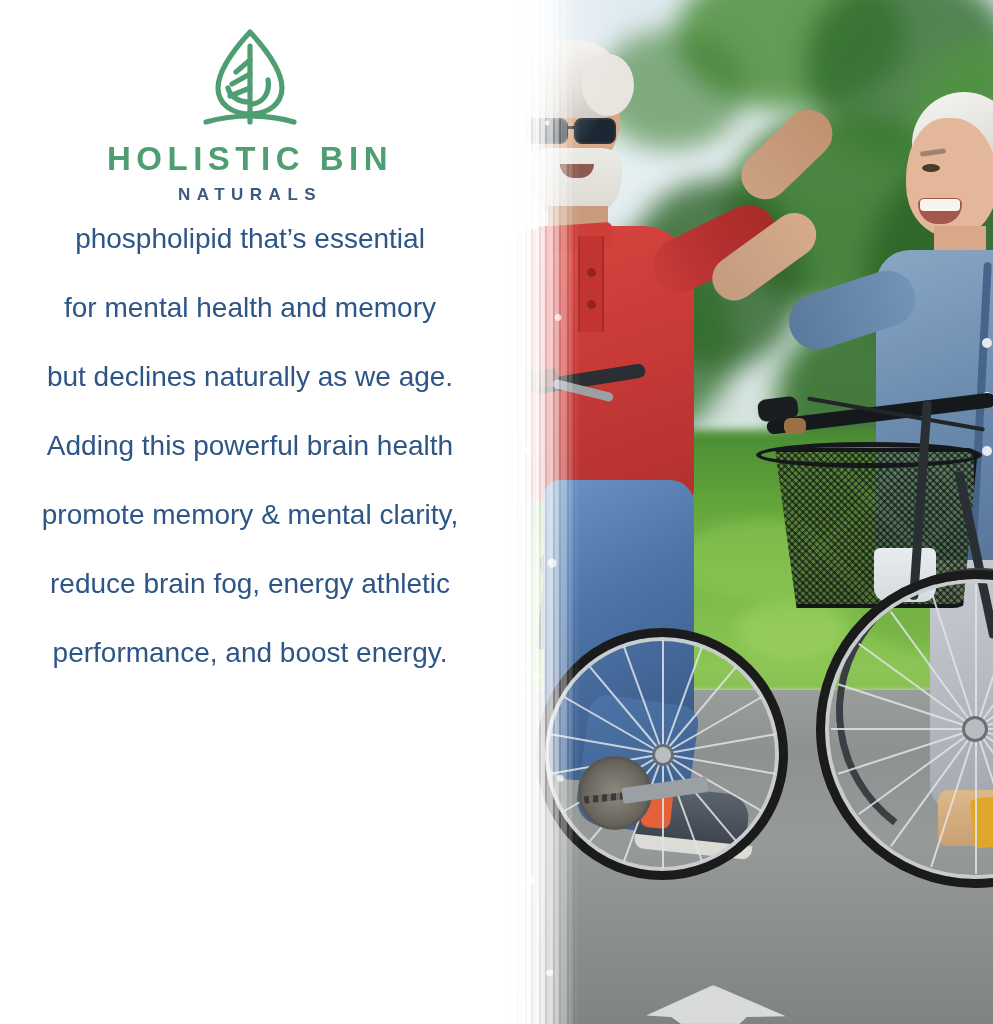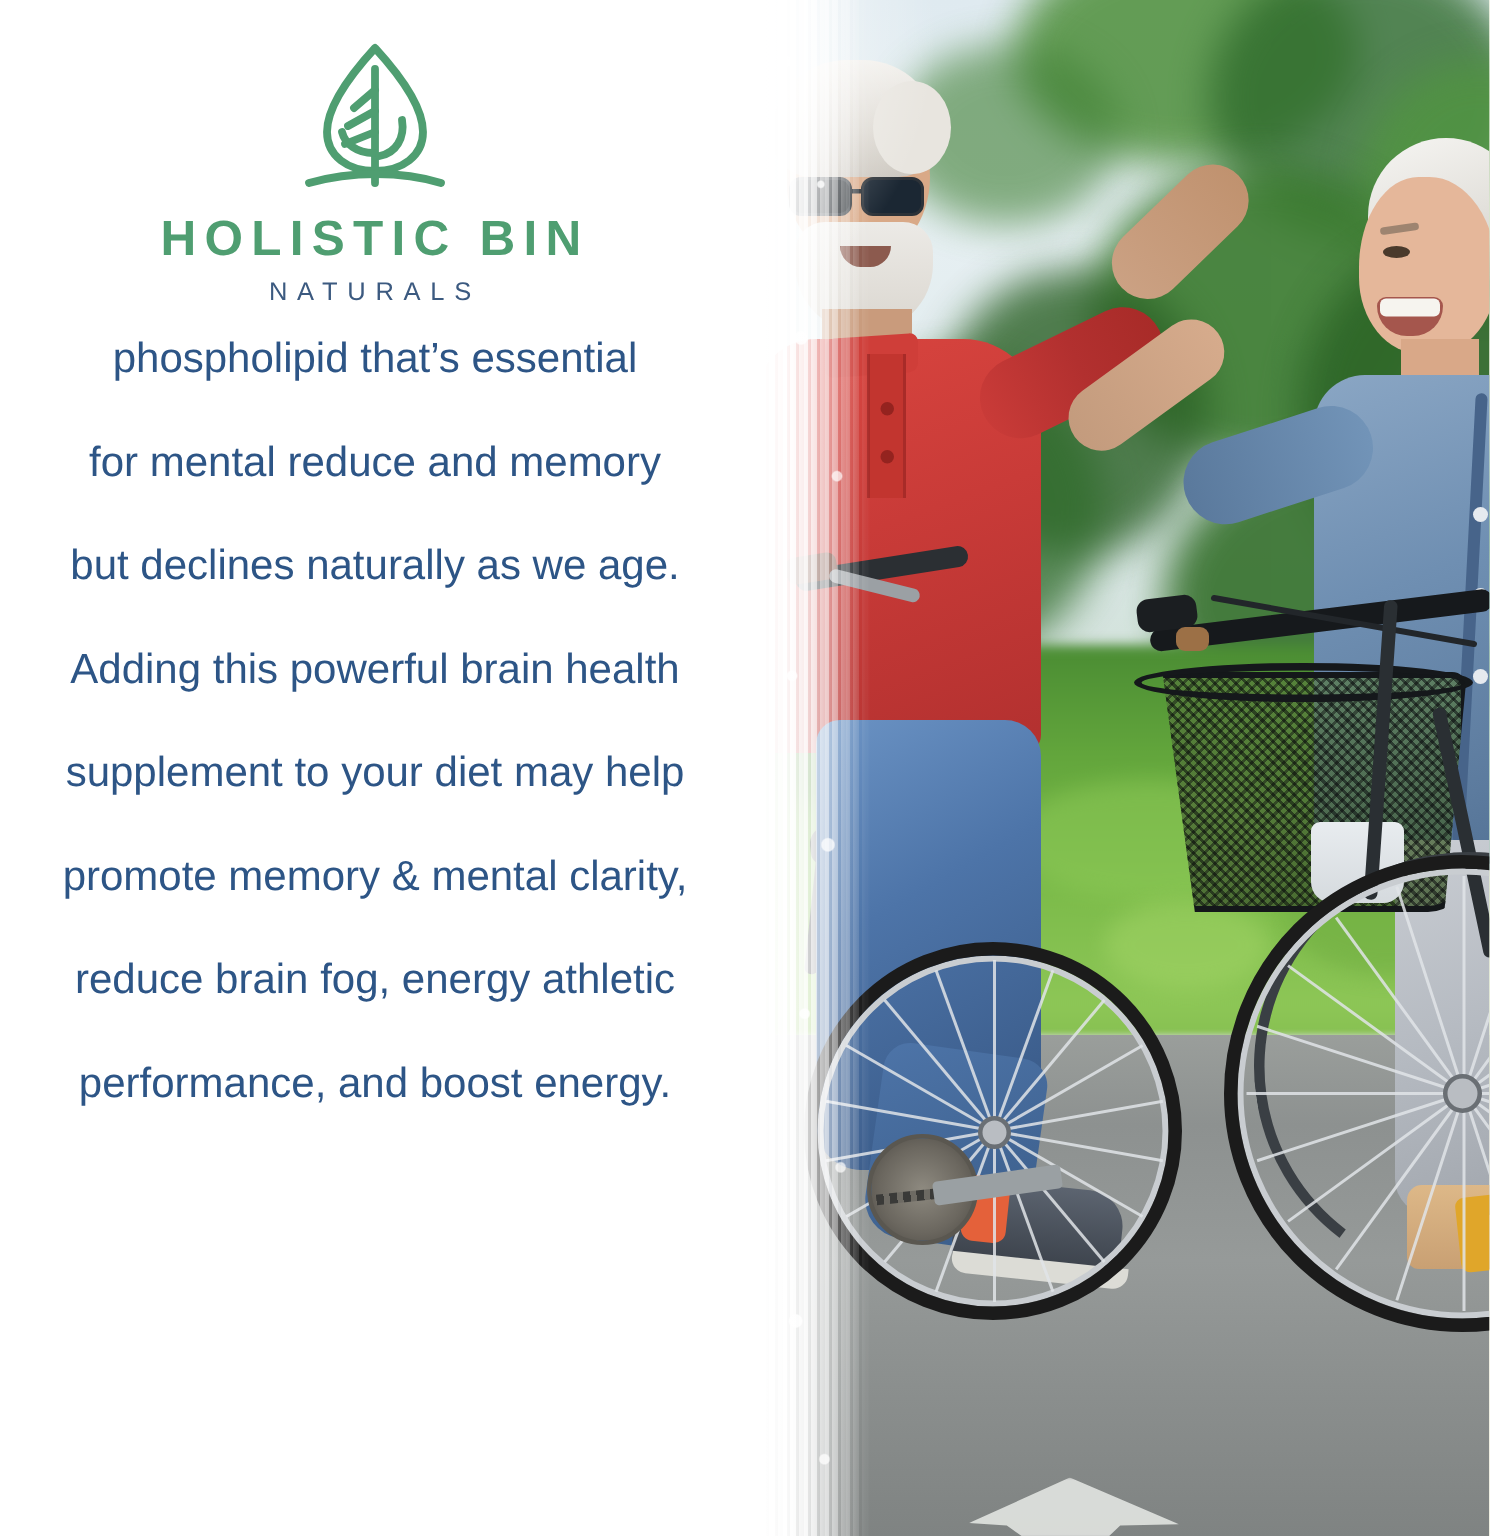--- a/index.html
+++ b/index.html
@@ -2,41 +2,41 @@
 <html><head>
 <meta charset="utf-8">
 <style>
   * { margin:0; padding:0; box-sizing:border-box; }
   html,body { background:#ffffff; }
   body {
     width:993px; height:1024px;
     font-family:"Liberation Sans", sans-serif;
     overflow:hidden; position:relative;
   }
-  .ad { position:relative; width:993px; height:1024px; background:#fef9c3; overflow:hidden; }
+  .ad { position:relative; width:993px; height:1024px; background:#737373; overflow:hidden; }
 
   
   .left-panel {
     position:absolute; left:0; top:0; width:500px; height:1024px;
     background:#ffffff; z-index:5;
     display:flex; flex-direction:column; align-items:center;
   }
 
   
   .logo-mark { margin-top:22px; width:120px; height:112px; }
   .logo-mark svg { display:block; width:120px; height:112px; }
 
   .brand-name {
     margin-top:8px;
     font-size:33px; font-weight:bold; letter-spacing:5.5px;
     color:#4f9e71; line-height:1; white-space:nowrap;
   }
   .brand-sub {
     margin-top:11px;
-    font-size:17px; font-weight:normal; letter-spacing:6.5px;
+    font-size:17px; font-weight:bold; letter-spacing:6.5px;
     color:#3c5a80; line-height:1; white-space:nowrap;
   }
 
   .headline-1 {
     margin-top:26px;
     font-size:47px; font-weight:bold; letter-spacing:1.2px;
     color:#4f9e71; line-height:1.02; white-space:nowrap;
   }
   .headline-2 {
     margin-top:9px;
@@ -438,24 +438,23 @@
         </g>
       </svg>
     </div>
 
     <div class="brand-name">HOLISTIC BIN</div>
     <div class="brand-sub">NATURALS</div>
 
 
     <div class="body-copy">
       <p>phospholipid that’s essential</p>
-      <p>for mental reduce and memory</p>
+      <p>for mental health and memory</p>
       <p>but declines naturally as we age.</p>
       <p>Adding this powerful brain health</p>
-      <p>supplement to your diet may help</p>
       <p> promote memory &amp; mental clarity,</p>
       <p>reduce brain fog, energy athletic</p>
       <p> performance, and boost energy.</p>
     </div>
   </div>
 
   <div class="photo">
     <div class="photo-inner">
 
       <div class="sky"></div>

